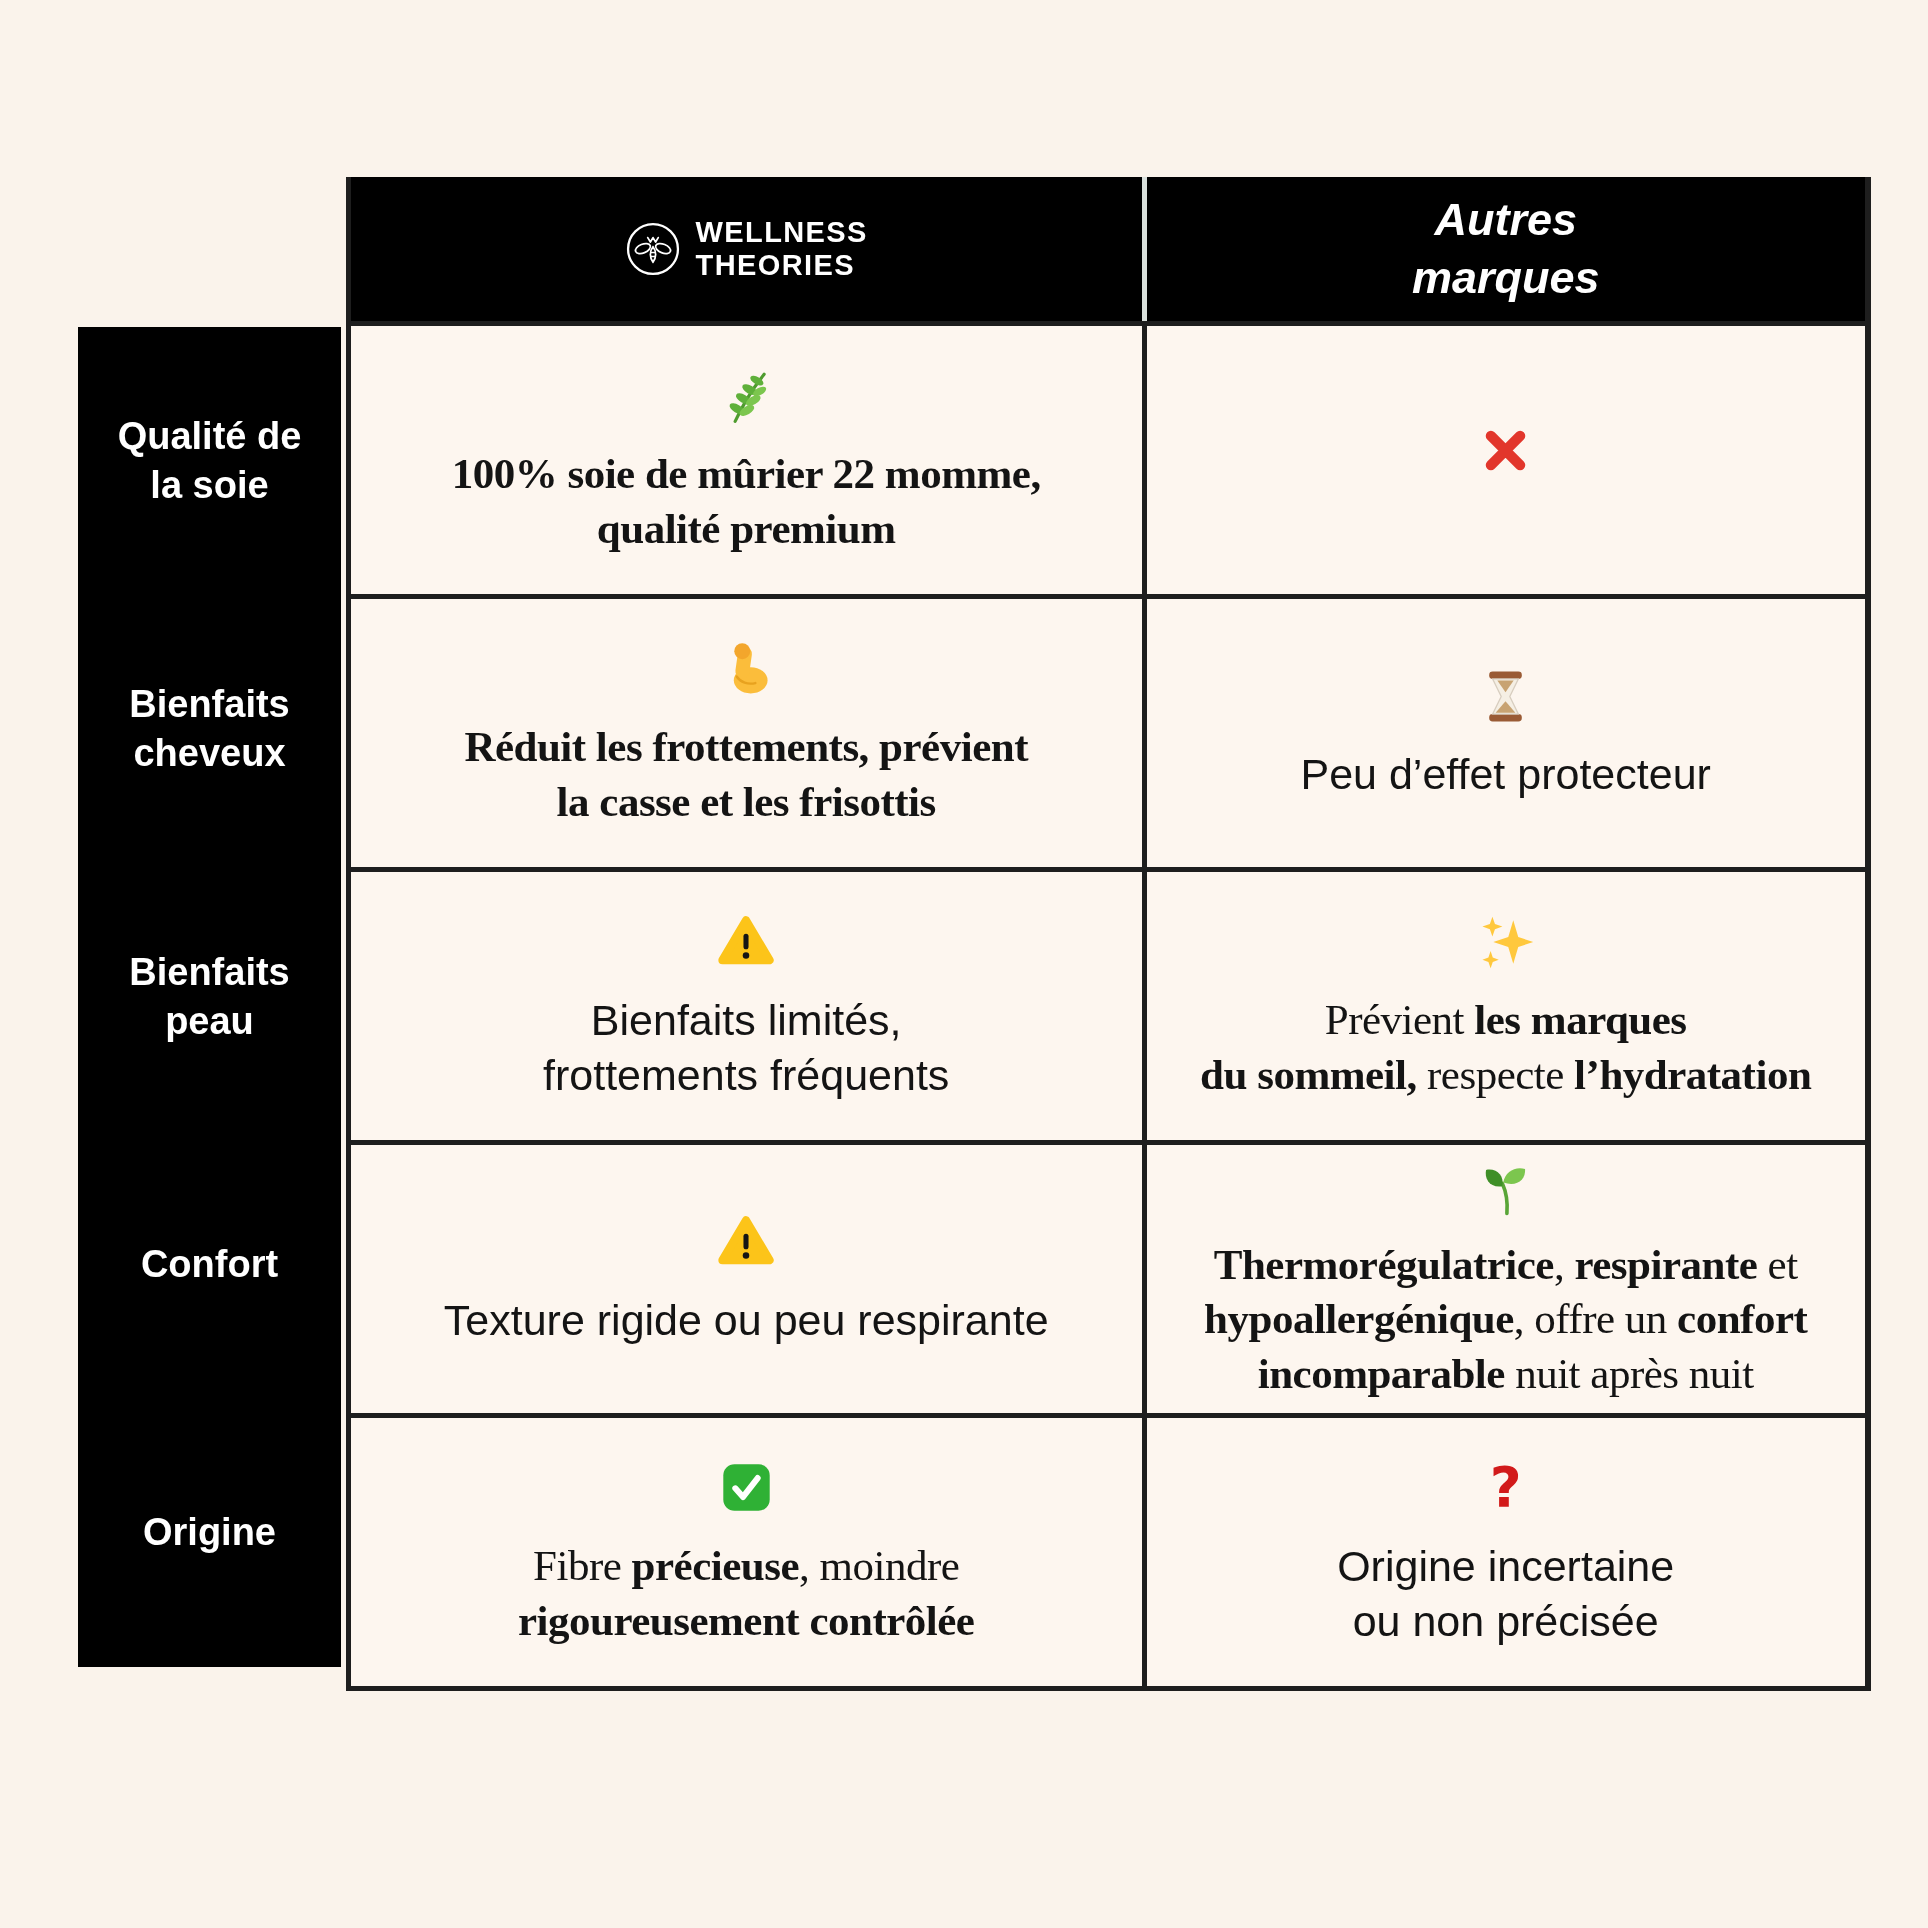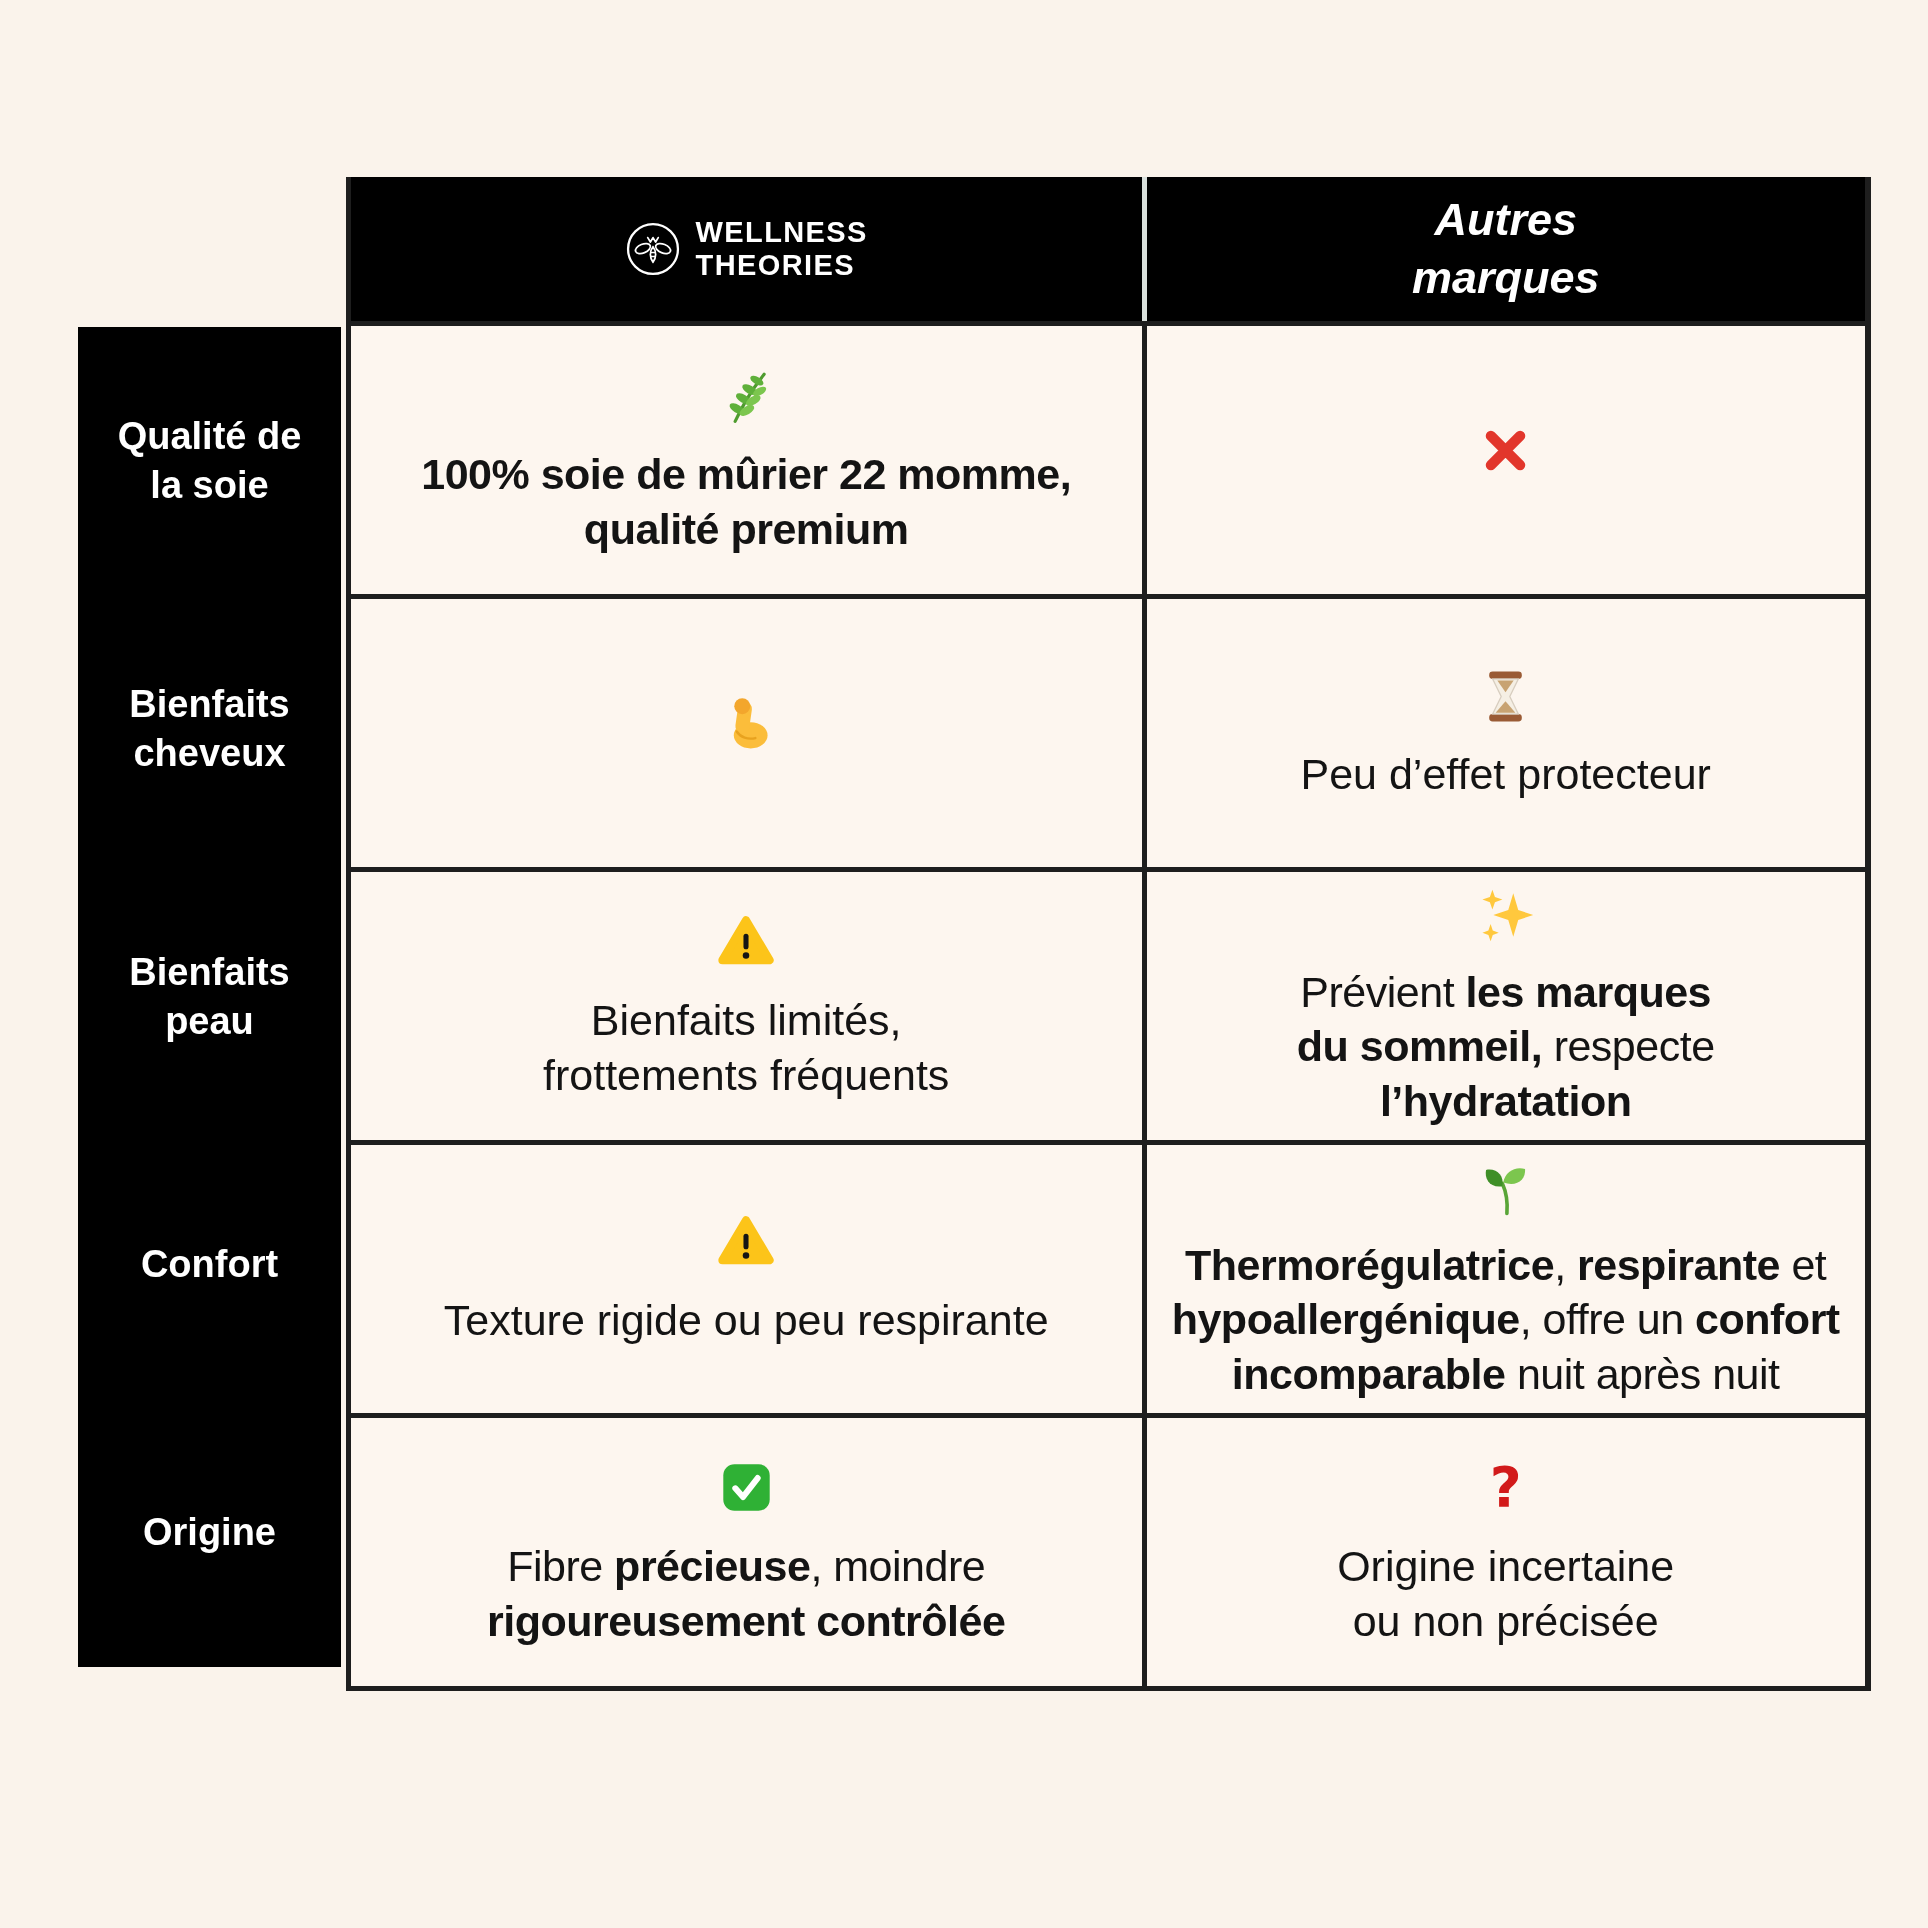--- a/index.html
+++ b/index.html
@@ -14,21 +14,21 @@
   .cell{display:flex;flex-direction:column;align-items:center;justify-content:center;text-align:center;}
   .header-cell{background:#000;color:#FFF;}
   .brand-header{flex-direction:row;gap:15px;}
   .logo-text{display:flex;flex-direction:column;text-align:left;font-weight:700;font-size:29px;
     letter-spacing:1.4px;line-height:1.15;}
   .competitor-title{font-weight:700;font-size:45px;line-height:1.3;white-space:pre-line;font-style:italic;}
   .body-cell{background:#FDF6EF;padding:11.3px 22.6px;box-sizing:border-box;}
   .icon-slot{height:64px;margin-bottom:19px;display:flex;align-items:center;justify-content:center;}
   .cell-text{font-size:43px;line-height:1.27;color:#141414;white-space:pre-line;font-weight:400;}
   .cell-text .b{font-weight:700;}
-  .brand-cell .cell-text{letter-spacing:-0.5px;}
+  .brand-cell .cell-text{letter-spacing:-0.5px;font-family:Liberation Serif, serif;}
   .q-icon{font-family:"DejaVu Sans",sans-serif;font-weight:700;font-size:55px;color:#D21A1A;line-height:1;}
   .header-divider{position:absolute;left:791px;top:0;width:5.6px;height:144px;background:#D9E0DC;}
 </style>
 </head>
 <body>
 
 <div class="page">
   <div class="table-wrap">
     <div class="label-col" id="label-col">
         <div class="label-cell">Qualité de
@@ -89,20 +89,22 @@
         </div>
         <div class="cell body-cell brand-cell">
           <div class="icon-slot">
             <svg width="60" height="60" viewBox="0 0 64 64">
               <ellipse cx="37" cy="44" rx="18" ry="14" fill="#FBBD3B"></ellipse>
               <rect x="22" y="8" width="15" height="34" rx="7.5" fill="#FBBD3B" transform="rotate(8 29 25)"></rect>
               <circle cx="28" cy="13" r="8.5" fill="#F3A62C"></circle>
               <path d="M22 40 C26 46 34 49 42 47" stroke="#E8A21F" stroke-width="2.5" fill="none" stroke-linecap="round"></path>
             </svg>
           </div>
+          <div class="cell-text"><span class="b">Réduit les frottements, prévient
+la casse et les frisottis</span></div>
         </div>
         <div class="cell body-cell other-cell">
           <div class="icon-slot">
             <svg width="55" height="55" viewBox="0 0 64 64">
               <rect x="13" y="3" width="38" height="8.5" rx="4" fill="#9A5B35"></rect>
               <rect x="13" y="52.5" width="38" height="8.5" rx="4" fill="#9A5B35"></rect>
               <path d="M17 11.5 H47 L37 32 L47 52.5 H17 L27 32 Z" fill="#F5EFE4" stroke="#D8CEC0" stroke-width="1.5"></path>
               <path d="M22.5 13.5 H41.5 L32 27 Z" fill="#C8A372"></path>
               <path d="M20.5 51 H43.5 L32 37.5 Z" fill="#C8A372"></path>
             </svg>

